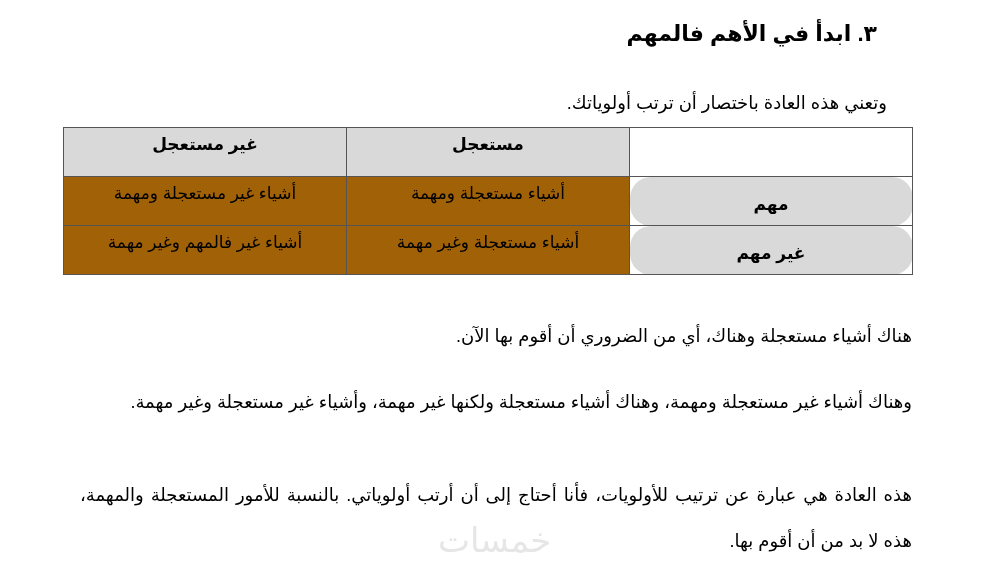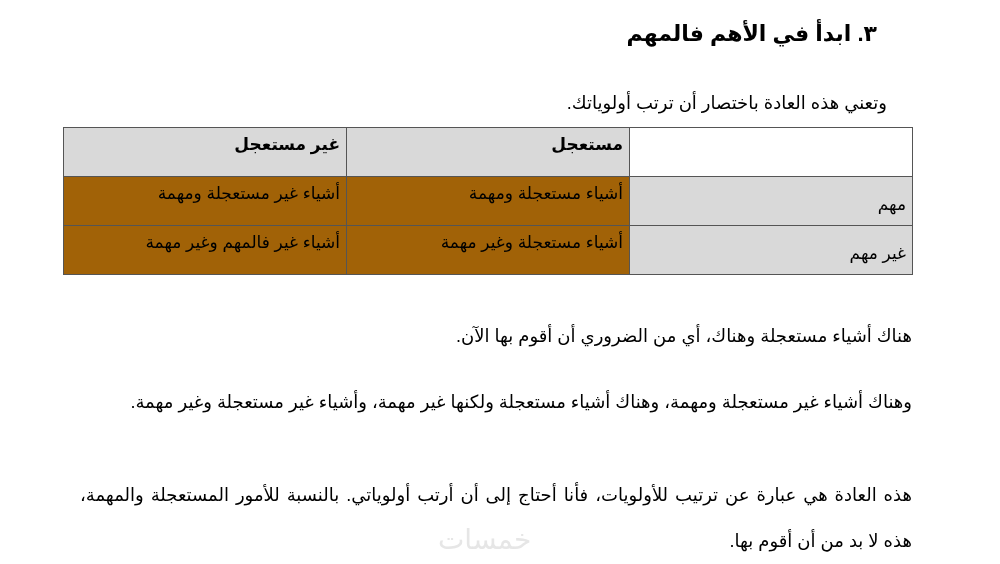--- a/index.html
+++ b/index.html
@@ -41,57 +41,58 @@
       top: 127px;
       width: 849px;
       border-collapse: collapse;
       table-layout: fixed;
       font-size: 17px;
     }
     table.matrix td, table.matrix th {
       border: 1.5px solid #555555;
       height: 42px;
       padding: 0 6px;
-      text-align: right;
+      text-align: center;
       vertical-align: top;
       padding-top: 6px;
       margin-top: 20px;
     }
     table.matrix th {
       font-weight: bold;
       background: #d9d9d9;
     }
     table.matrix th.blank {
       background: #ffffff;
     }
     table.matrix td.rowhead {
-      font-weight: normal;
+      font-weight: bold;
       background: #d9d9d9;
       vertical-align: middle;
       padding-top: 6px;
+      border-radius: 21px;
     }
     table.matrix td.cell {
       background: #a16207;
     }
     .para {
       position: absolute;
       right: 88px;
       font-size: 18px;
       line-height: 46px;
       margin: 0;
       text-align: justify;
     }
     .p1 { top: 313px; width: 832px; }
     .p2 { top: 379px; width: 832px; }
     .p3 { top: 472px; width: 832px; margin-left: 30px; }
     .watermark {
       position: absolute;
       left: 438px;
       top: 522px;
-      font-size: 28px;
+      font-size: 34px;
       color: #e6e6e6;
       letter-spacing: 1px;
       direction: rtl;
       white-space: nowrap;
       line-height: 36px;
     }
   </style>
 </head>
 <body>
 

